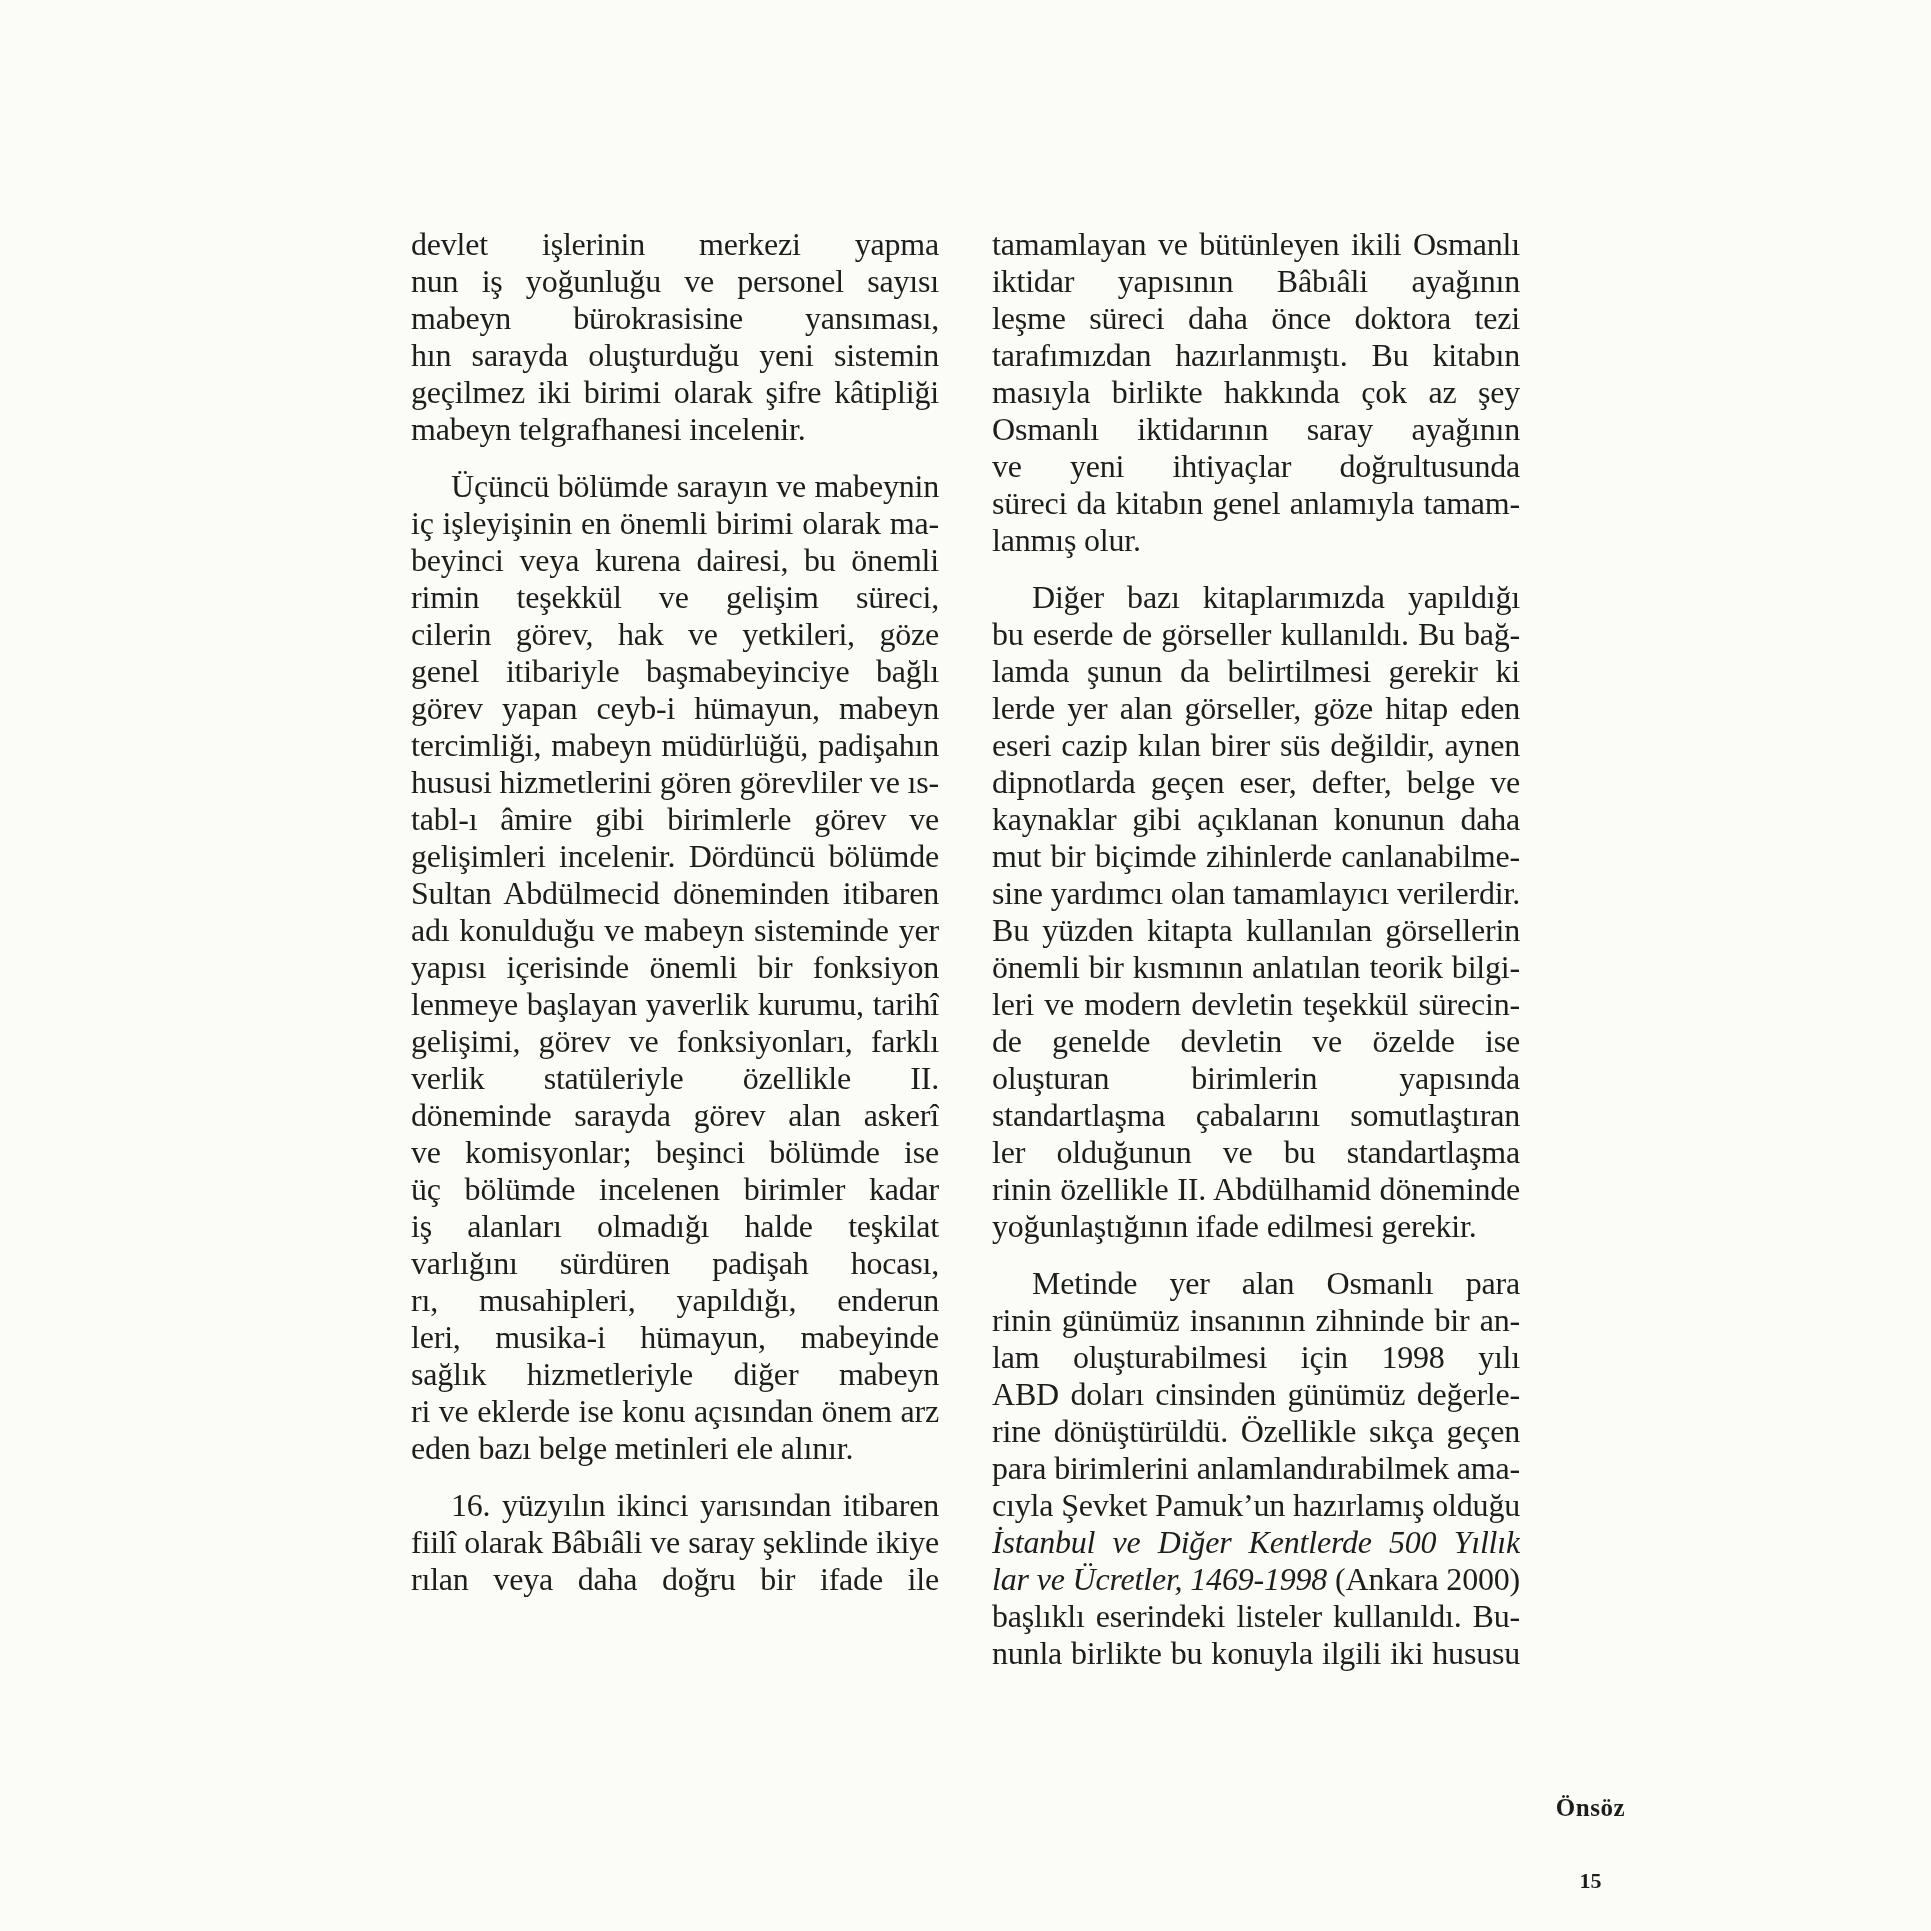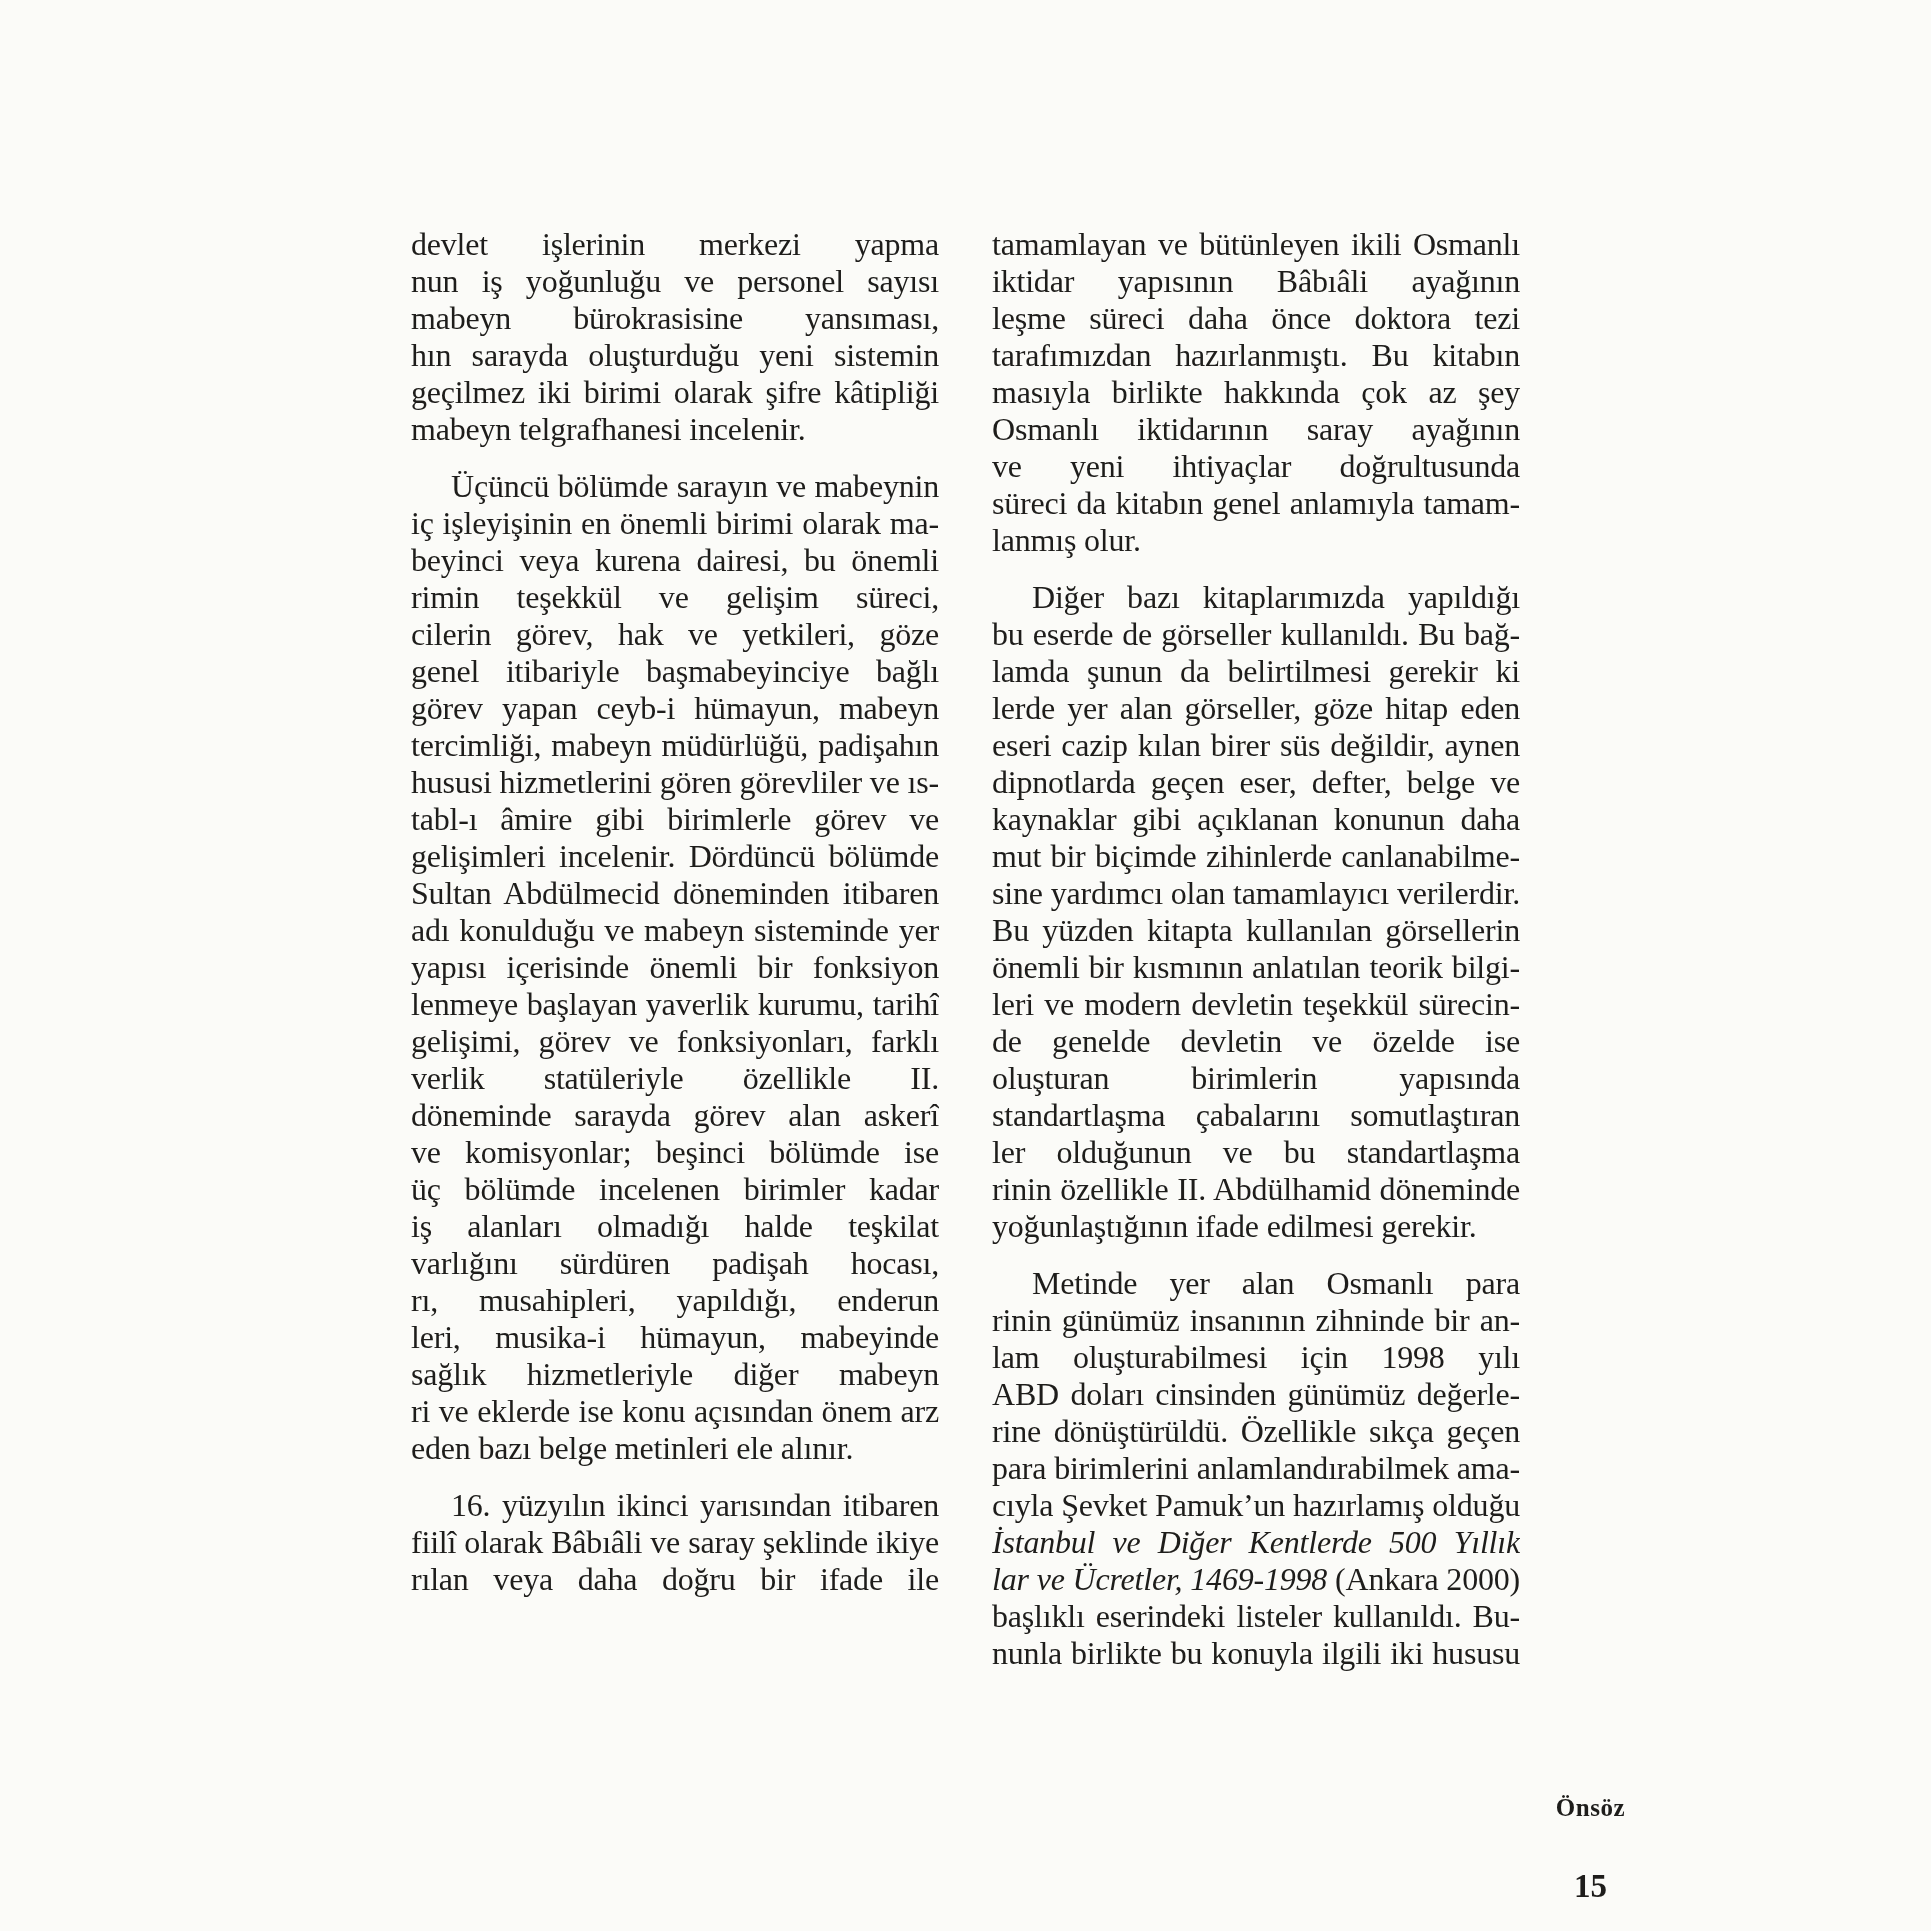--- a/index.html
+++ b/index.html
@@ -26,21 +26,21 @@
   .line.first-indent{text-indent:40px;}
   .it{font-style:italic;}
   .footer{
     position:absolute;top:1794px;right:306px;height:41px;
     display:flex;align-items:center;gap:23px;flex-direction:column;
   }
   .footer .section{
     font-weight:bold;font-size:25px;letter-spacing:0.5px;
   }
   .footer .pagenum{
-    font-weight:bold;font-size:33px;
+    font-weight:bold;font-size:22px;
   }
   .ornament{display:block;}
 </style>
 </head>
 <body>
 
 <div class="page">
 
   <div class="col" id="col-left">
       <div class="para">

